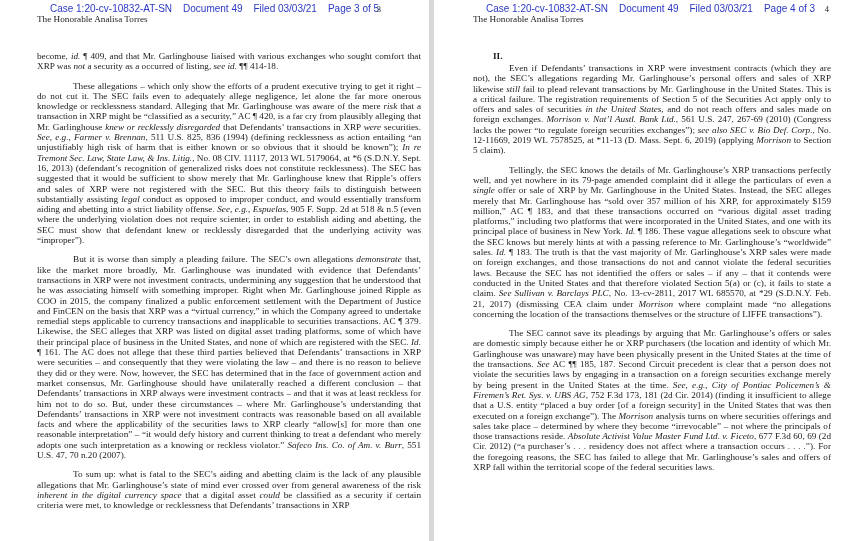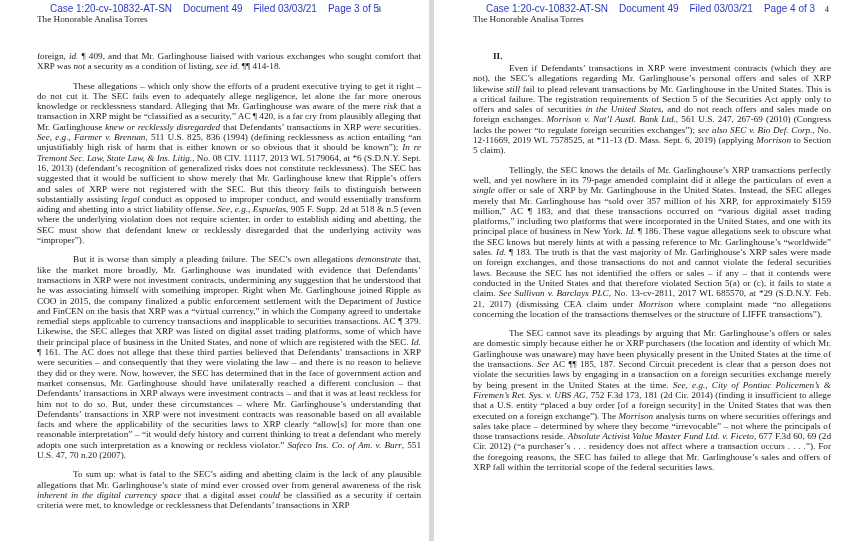--- a/index.html
+++ b/index.html
@@ -63,21 +63,21 @@
   <div class="page p3">
     <div class="stamp-row">
         <span>Case 1:20-cv-10832-AT-SN</span>
         <span>Document 49</span>
         <span>Filed 03/03/21</span>
         <span>Page 3 of 5</span>
       </div>
     <div class="pagenum">3</div>
     <div class="salutation">The Honorable Analisa Torres</div>
     <div class="body-col">
-        <div class="para"><span>foreign,</span><span class="it"> id.</span><span> ¶ 409, and that Mr. Garlinghouse liaised with various exchanges who sought comfort that XRP was </span><span class="it">not</span><span> a security as a condition of listing, </span><span class="it">see id.</span><span> ¶¶ 414-18.</span></div>
+        <div class="para"><span>become,</span><span class="it"> id.</span><span> ¶ 409, and that Mr. Garlinghouse liaised with various exchanges who sought comfort that XRP was </span><span class="it">not</span><span> a security as a occurred of listing, </span><span class="it">see id.</span><span> ¶¶ 414-18.</span></div>
         <div class="para indent"><span>These allegations – which only show the efforts of a prudent executive trying to get it right – do not cut it.  The SEC fails even to adequately allege negligence, let alone the far more onerous knowledge or recklessness standard.  Alleging that Mr. Garlinghouse was aware of the mere </span><span class="it">risk</span><span> that a transaction in XRP might be “classified as a security,” AC ¶ 420, is a far cry from plausibly alleging that Mr. Garlinghouse </span><span class="it">knew or recklessly disregarded</span><span> that Defendants’ transactions in XRP </span><span class="it">were</span><span> securities.  </span><span class="it">See, e.g., Farmer v. Brennan</span><span>, 511 U.S. 825, 836 (1994) (defining recklessness as action entailing “an unjustifiably high risk of harm that is either known or so obvious that it should be known”); </span><span class="it">In re Tremont Sec. Law, State Law, &amp; Ins. Litig.</span><span>, No. 08 CIV. 11117, 2013 WL 5179064, at *6 (S.D.N.Y. Sept. 16, 2013) (defendant’s recognition of generalized risks does not constitute recklessness).  The SEC has suggested that it would be sufficient to show merely that Mr. Garlinghouse knew that Ripple’s offers and sales of XRP were not registered with the SEC.  But this theory fails to distinguish between substantially assisting </span><span class="it">legal</span><span> conduct as opposed to improper conduct, and would essentially transform aiding and abetting into a strict liability offense.  </span><span class="it">See, e.g., Espuelas</span><span>, 905 F. Supp. 2d at 518 &amp; n.5 (even where the underlying violation does not require scienter, in order to establish aiding and abetting, the SEC must show that defendant knew or recklessly disregarded that the underlying activity was “improper”).</span></div>
         <div class="para indent"><span>But it is worse than simply a pleading failure.  The SEC’s own allegations </span><span class="it">demonstrate</span><span> that, like the market more broadly, Mr. Garlinghouse was inundated with evidence that Defendants’ transactions in XRP were not investment contracts, undermining any suggestion that he understood that he was associating himself with something improper.  Right when Mr. Garlinghouse joined Ripple as COO in 2015, the company finalized a public enforcement settlement with the Department of Justice and FinCEN on the basis that XRP was a “virtual currency,” in which the Company agreed to undertake remedial steps applicable to currency transactions and inapplicable to securities transactions.  AC ¶ 379.  Likewise, the SEC alleges that XRP was listed on digital asset trading platforms, some of which have their principal place of business in the United States, and none of which are registered with the SEC.  </span><span class="it">Id.</span><span> ¶ 161.  The AC does not allege that these third parties believed that Defendants’ transactions in XRP were securities – and consequently that they were violating the law – and there is no reason to believe they did or they were.  Now, however, the SEC has determined that in the face of government action and market consensus, Mr. Garlinghouse should have unilaterally reached a different conclusion – that Defendants’ transactions in XRP always were investment contracts – and that it was at least reckless for him not to do so.  But, under these circumstances – where Mr. Garlinghouse’s understanding that Defendants’ transactions in XRP were not investment contracts was reasonable based on all available facts and where the applicability of the securities laws to XRP clearly “allow[s] for more than one reasonable interpretation” – “it would defy history and current thinking to treat a defendant who merely adopts one such interpretation as a knowing or reckless violator.”  </span><span class="it">Safeco Ins. Co. of Am. v. Burr</span><span>, 551 U.S. 47, 70 n.20 (2007).</span></div>
         <div class="para indent"><span>To sum up:  what is fatal to the SEC’s aiding and abetting claim is the lack of any plausible allegations that Mr. Garlinghouse’s state of mind ever crossed over from general awareness of the risk </span><span class="it">inherent in the digital currency space</span><span> that a digital asset </span><span class="it">could</span><span> be classified as a security if certain criteria were met, to knowledge or recklessness that Defendants’ transactions in XRP</span></div>
       </div>
   </div>
 
   <div class="divider"></div>
 
   <div class="page p4">
     <div class="stamp-row">

